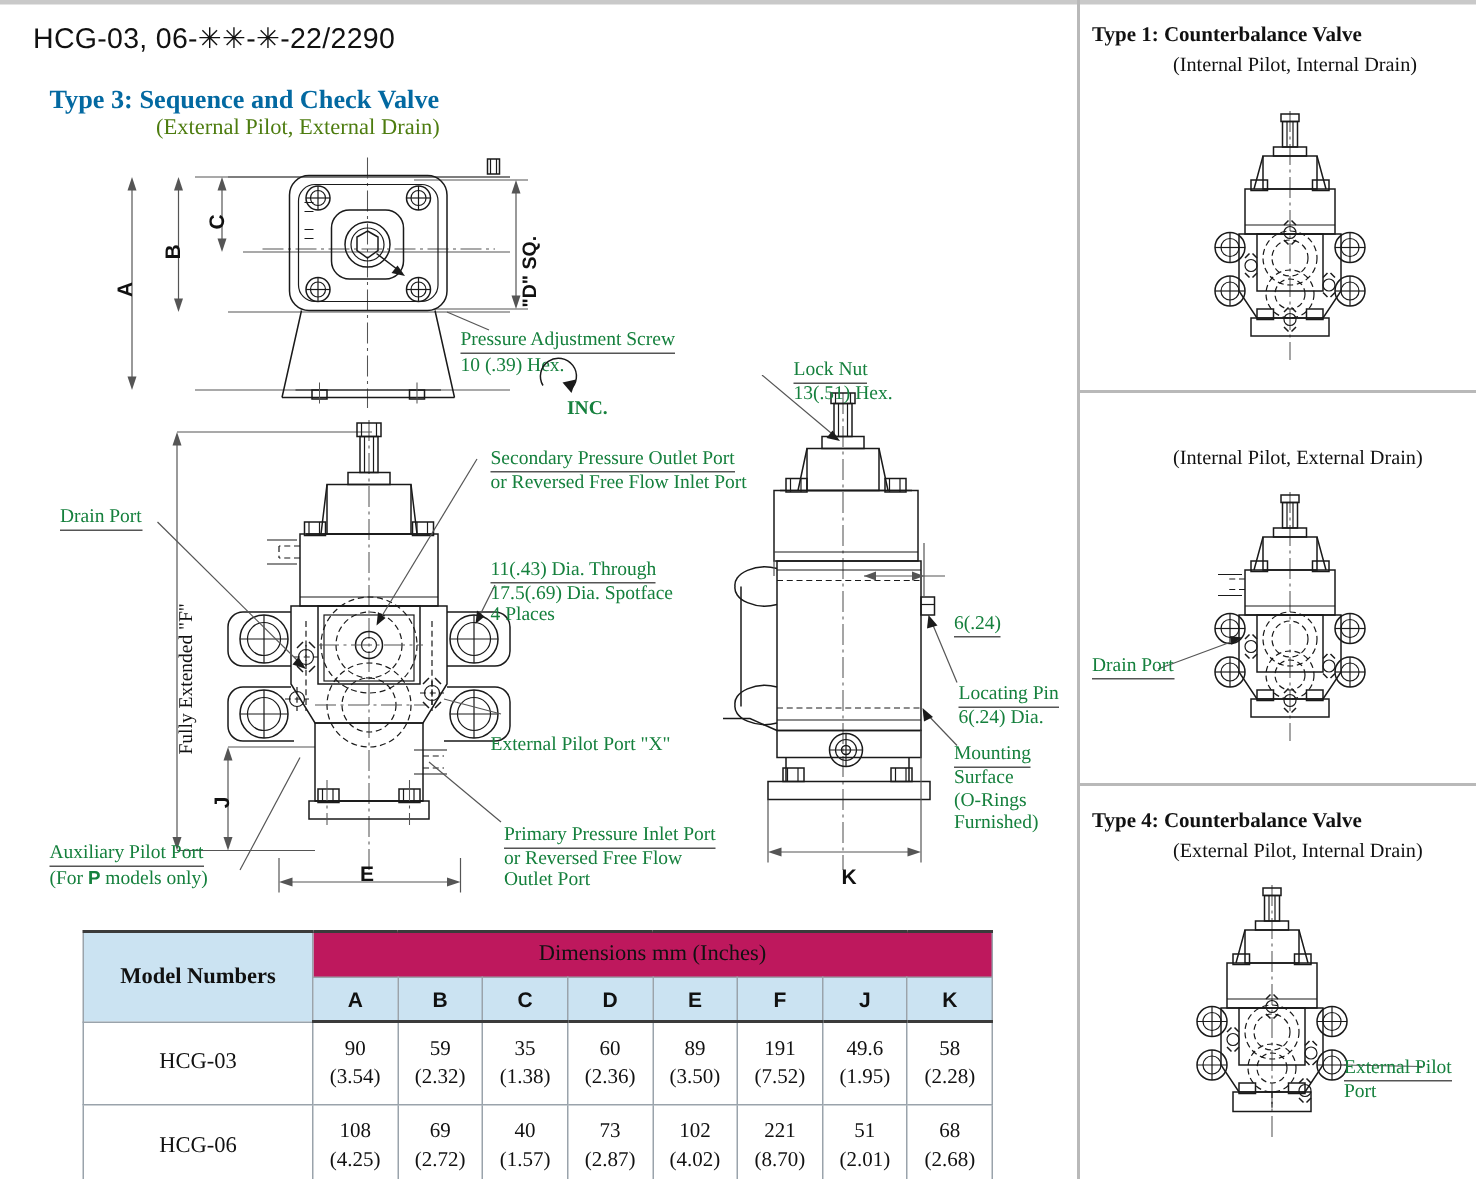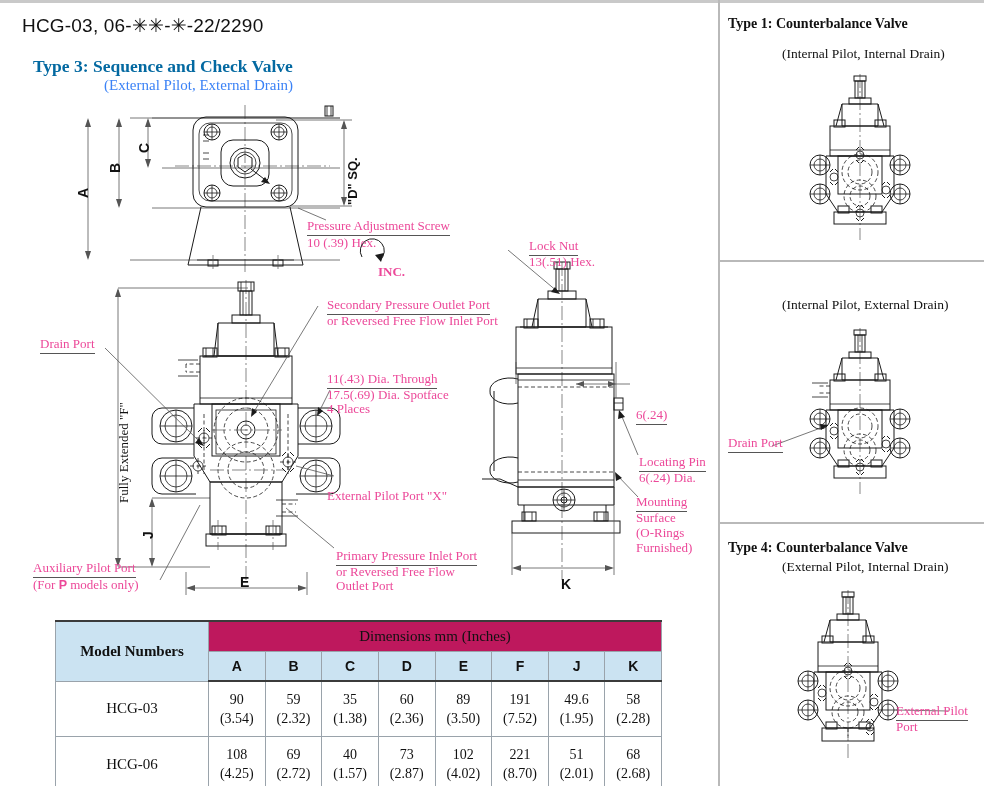--- a/index.html
+++ b/index.html
@@ -24,35 +24,35 @@
     font-family:"Liberation Sans", sans-serif;
     font-size:19px;letter-spacing:.2px;color:#111;white-space:nowrap;
   }
   .type-title{
     position:absolute;left:33px;top:56px;
     font-family:"Liberation Serif", serif;
     font-weight:bold;font-size:17.5px;color:#0369a1;white-space:nowrap;
   }
   .type-sub{
     position:absolute;left:104px;top:77px;
-    font-size:15px;color:#3b82f6;white-space:nowrap;
+    font-size:15px;color:#4d7c0f;white-space:nowrap;
   }
 
   
   .mount-box{
     position:absolute;left:462px;top:4px;width:256px;height:76px;
     background:#09ADE3;
     font-family:"Liberation Sans", sans-serif;
     color:#ffffff;font-size:13.5px;line-height:21px;
     padding:8px 0 0 18px;box-sizing:border-box;
   }
   .mount-box div{white-space:nowrap;}
 
   
-  .lbl{position:absolute;font-family:"Liberation Serif", serif;font-size:13px;color:#ec4899;white-space:nowrap;line-height:14.5px;}
+  .lbl{position:absolute;font-family:"Liberation Serif", serif;font-size:13px;color:#15803d;white-space:nowrap;line-height:14.5px;}
   .lbl.u{border-bottom:1px solid #555;padding-bottom:1px;}
   .lbl b{font-family:"Liberation Sans", sans-serif;font-weight:bold;font-size:12.5px;}
   .vlbl{position:absolute;font-family:"Liberation Serif", serif;font-size:13px;color:#111;white-space:nowrap;
         transform-origin:0 0;transform:rotate(-90deg);}
   .dimletter{position:absolute;font-family:"Liberation Sans", sans-serif;font-weight:bold;font-size:14px;color:#111;}
   .dimletter.rot{transform-origin:50% 50%;transform:rotate(-90deg);}
 
   svg{display:block;}
   .d{fill:none;stroke:#1a1a1a;stroke-width:1;}
   .dthin{fill:none;stroke:#1a1a1a;stroke-width:.8;}
@@ -459,21 +459,21 @@
       </tbody>
         </table>
     </div>
   </div>
 
 
   <div class="right-col">
 
     <div class="rpanel sep" style="height:262px;">
       <div class="rtitle" style="top:16px;">Type 1: Counterbalance Valve</div>
-      <div class="rsub" style="top:35px;margin-top:11px;">(Internal Pilot, Internal Drain)</div>
+      <div class="rsub" style="top:35px;">(Internal Pilot, Internal Drain)</div>
       <svg width="140" height="170" style="position:absolute;left:70px;top:72px;">
         <line class="ctr" x1="70" y1="2" x2="70" y2="168"></line>
         <rect class="d" x="64" y="4" width="12" height="5"></rect>
         <rect class="d" x="65" y="9" width="10" height="17"></rect>
         <line class="dthin" x1="68" y1="9" x2="68" y2="26"></line>
           <line class="dthin" x1="72" y1="9" x2="72" y2="26"></line>
         <rect class="d" x="59" y="26" width="22" height="6"></rect>
         <path class="d" d="M52 32 h36 v22 h-36 z"></path>
         <path class="d" d="M52 32 L46 54 M88 32 L94 54"></path>
         <rect class="d" x="40" y="54" width="60" height="30"></rect>

